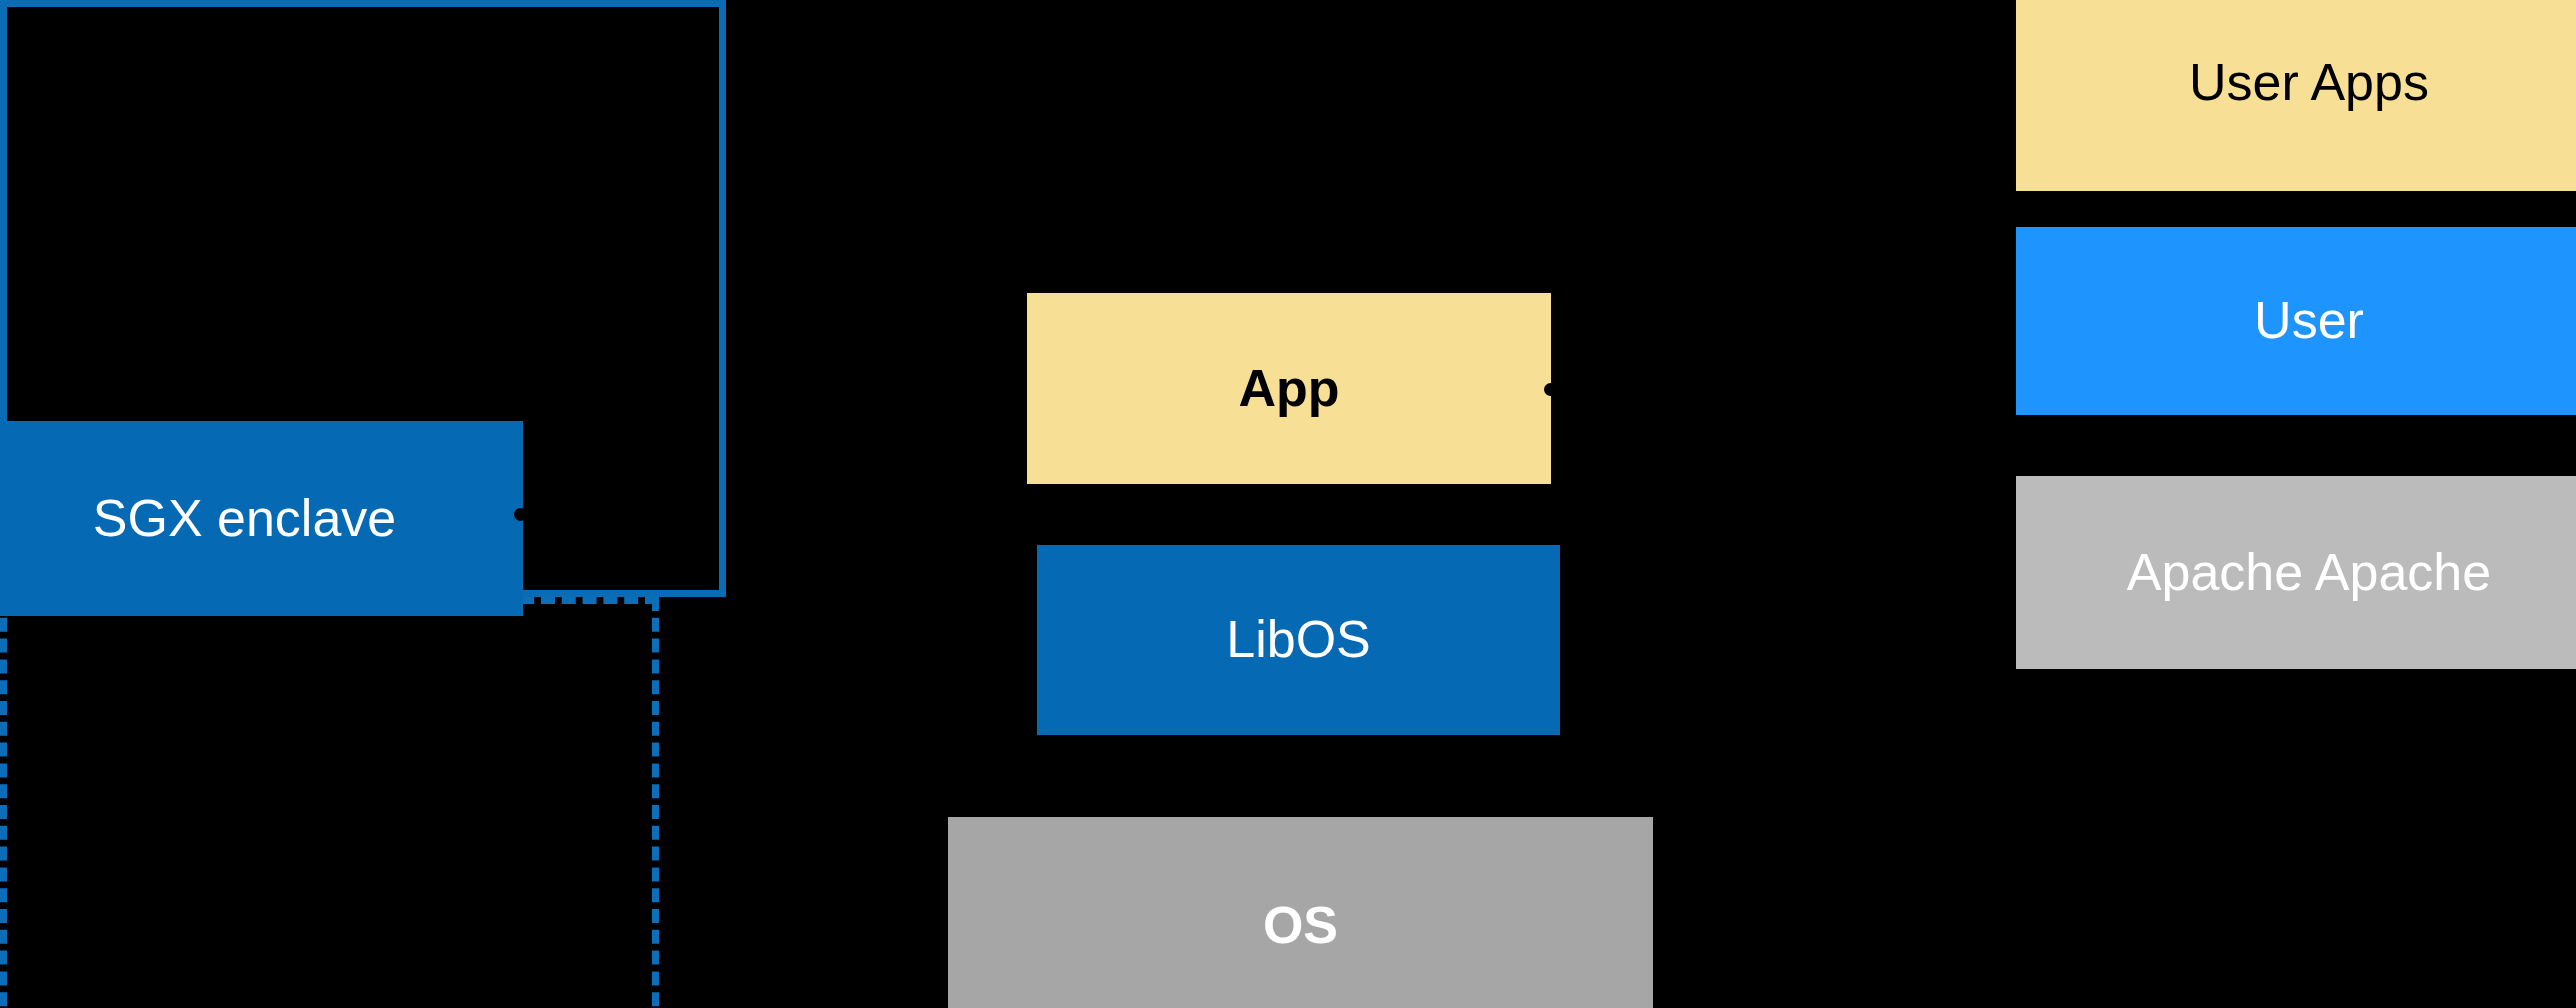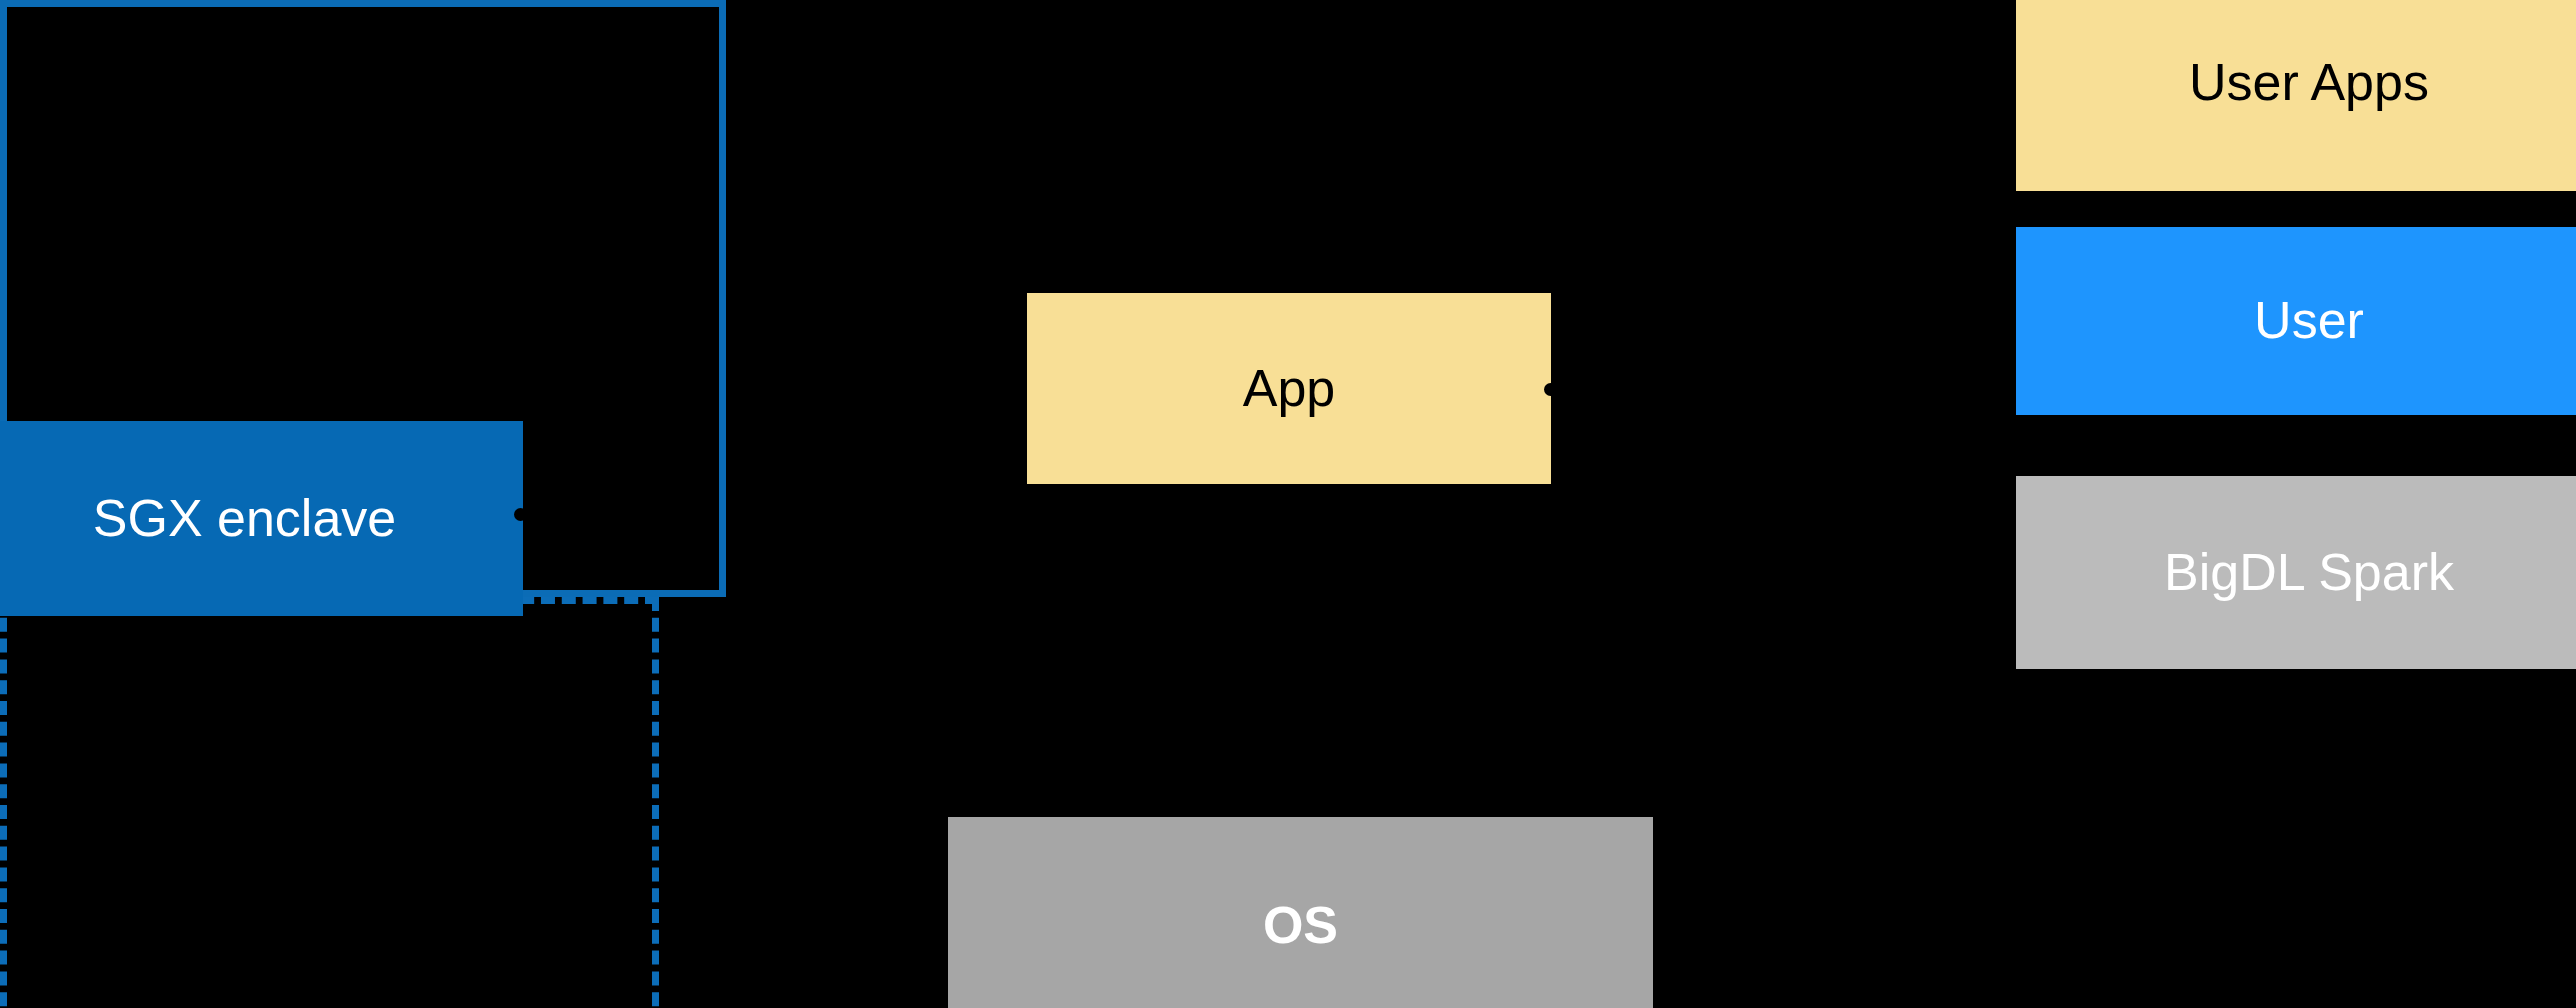--- a/index.html
+++ b/index.html
@@ -63,20 +63,21 @@
 
   
   #app-box {
     left: 1027px;
     top: 293px;
     width: 524px;
     height: 191px;
     background: #F8DF96;
     color: #000000;
     font-size: 52px;
+    font-weight: bold;
   }
 
   
   #libos-box {
     left: 1037px;
     top: 545px;
     width: 523px;
     height: 190px;
     background: #0669B4;
     color: #FFFFFF;
@@ -152,35 +153,38 @@
   </div>
 
   <div id="enclave-frame"></div>
 
   <div id="trusted-dashed-frame"></div>
 
   <div class="box" id="app-box">
     <span class="box-label">App</span>
   </div>
 
+  <div class="box" id="libos-box">
+    <span class="box-label">LibOS</span>
+  </div>
 
   <div class="box" id="os-box">
     <span class="box-label">OS</span>
   </div>
 
   <div class="box right-box" id="user-apps-box">
     <span class="box-label">User Apps</span>
   </div>
 
   <div class="box right-box" id="bigdl-box">
     <span class="box-label">User</span>
   </div>
 
   <div class="box right-box" id="apache-spark-box">
-    <span class="box-label">BigDL Spark</span>
+    <span class="box-label">Apache Apache</span>
   </div>
 
   <div class="dot" id="connector-dot-sgx"></div>
   <div class="dot" id="connector-dot-app"></div>
   <div class="notch" id="notch-outer-upper"></div>
   <div class="notch" id="notch-outer-lower"></div>
   <div class="notch" id="notch-dash-upper"></div>
   <div class="notch" id="notch-dash-lower"></div>
 
 </div>

